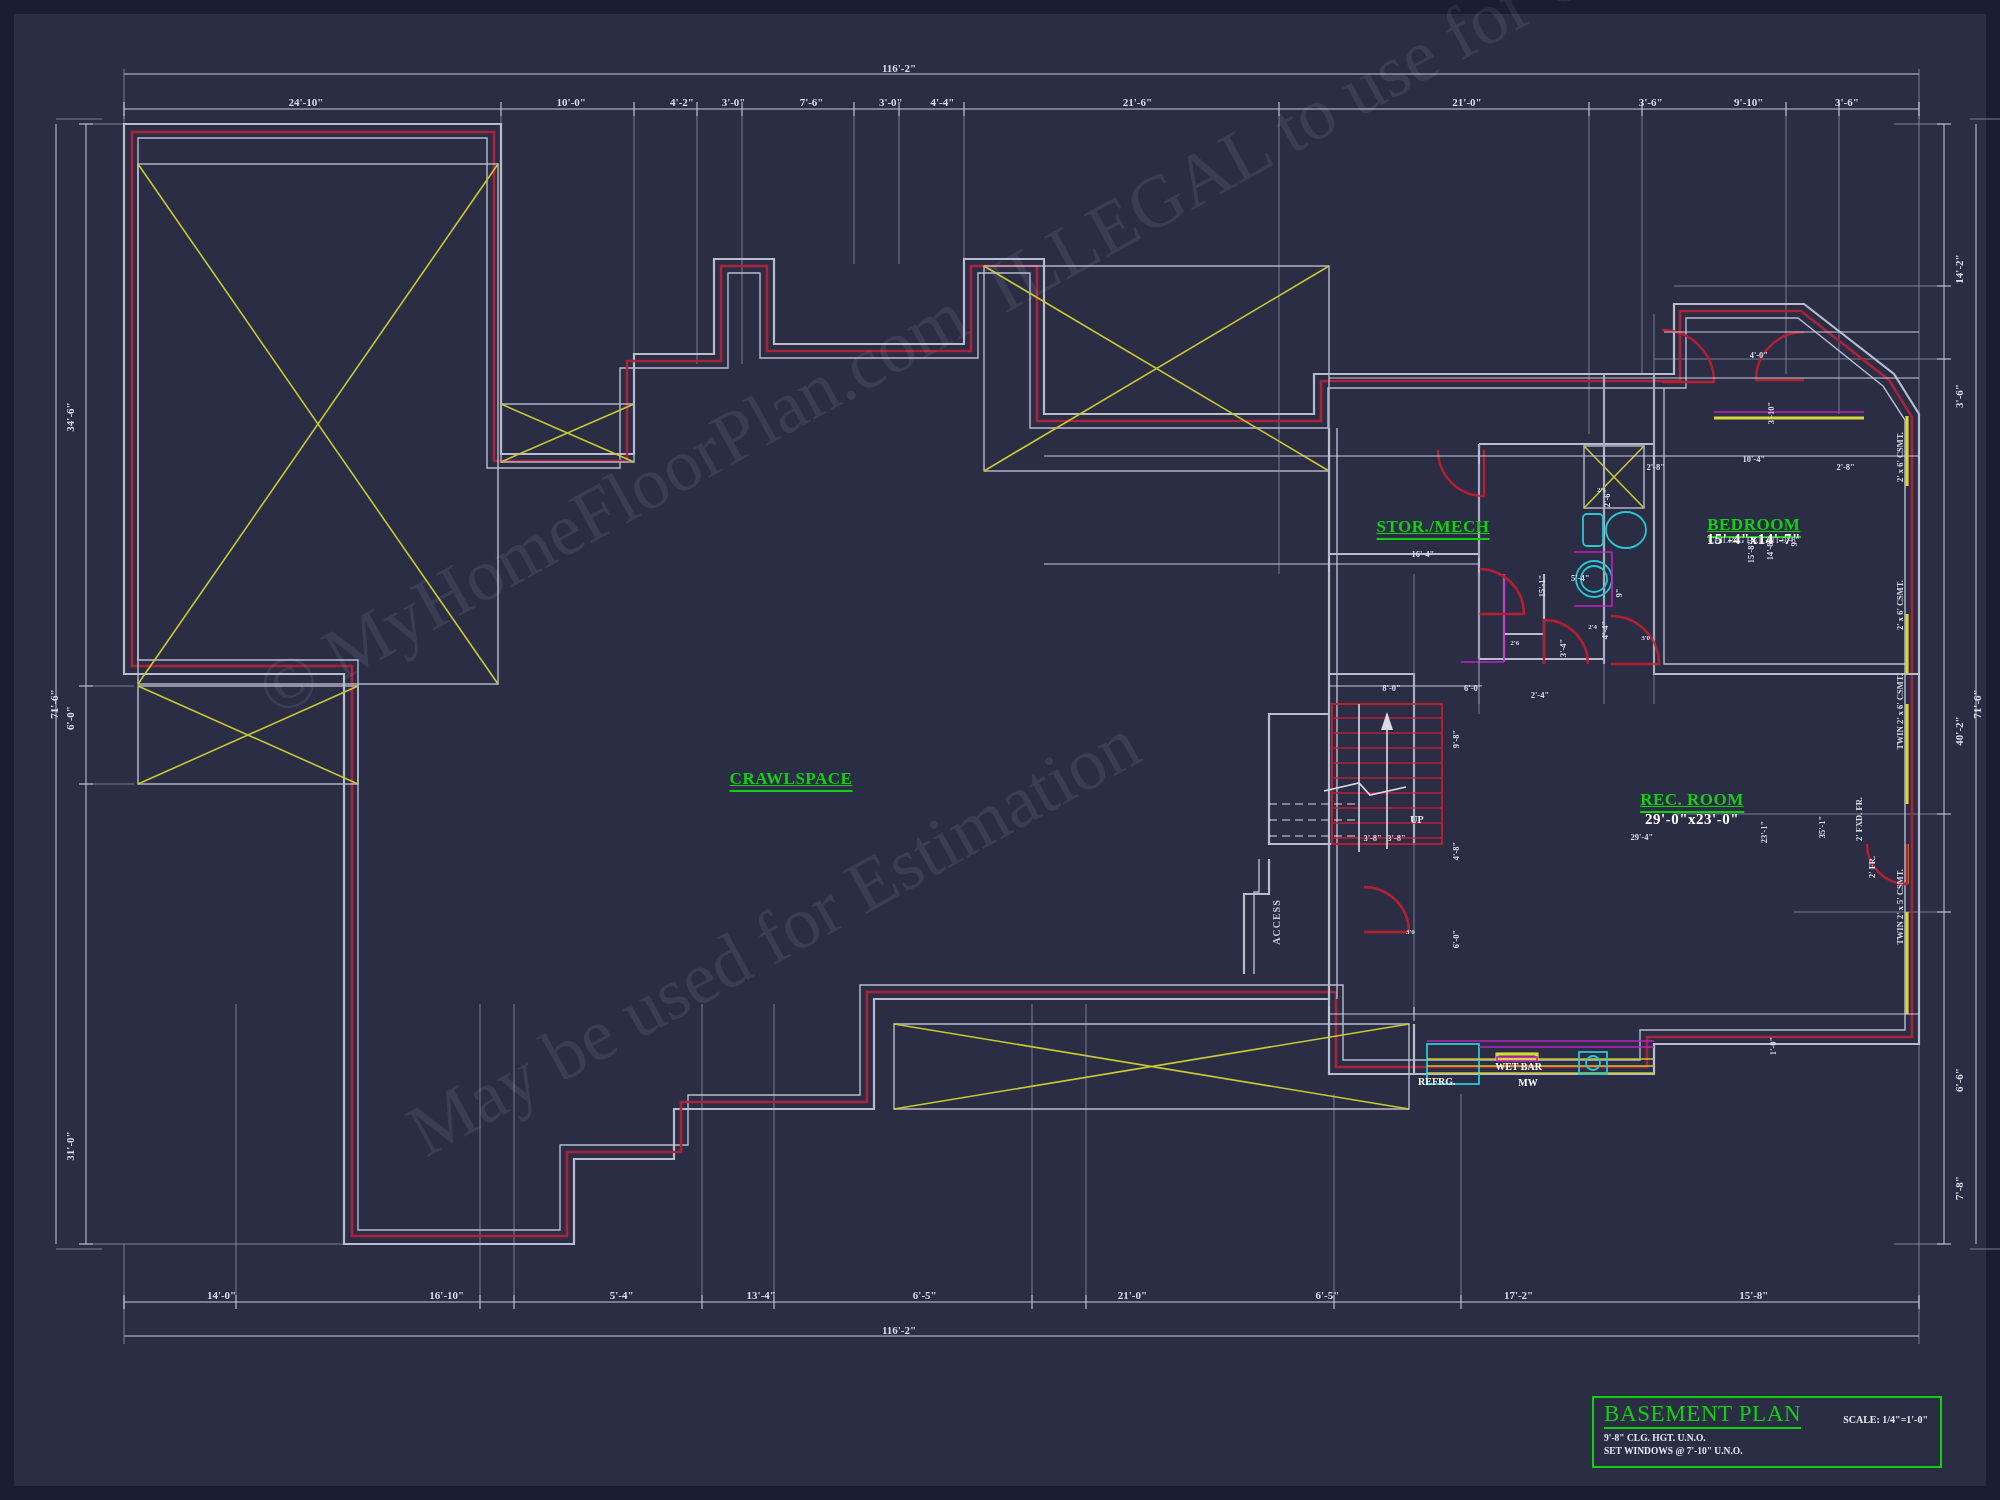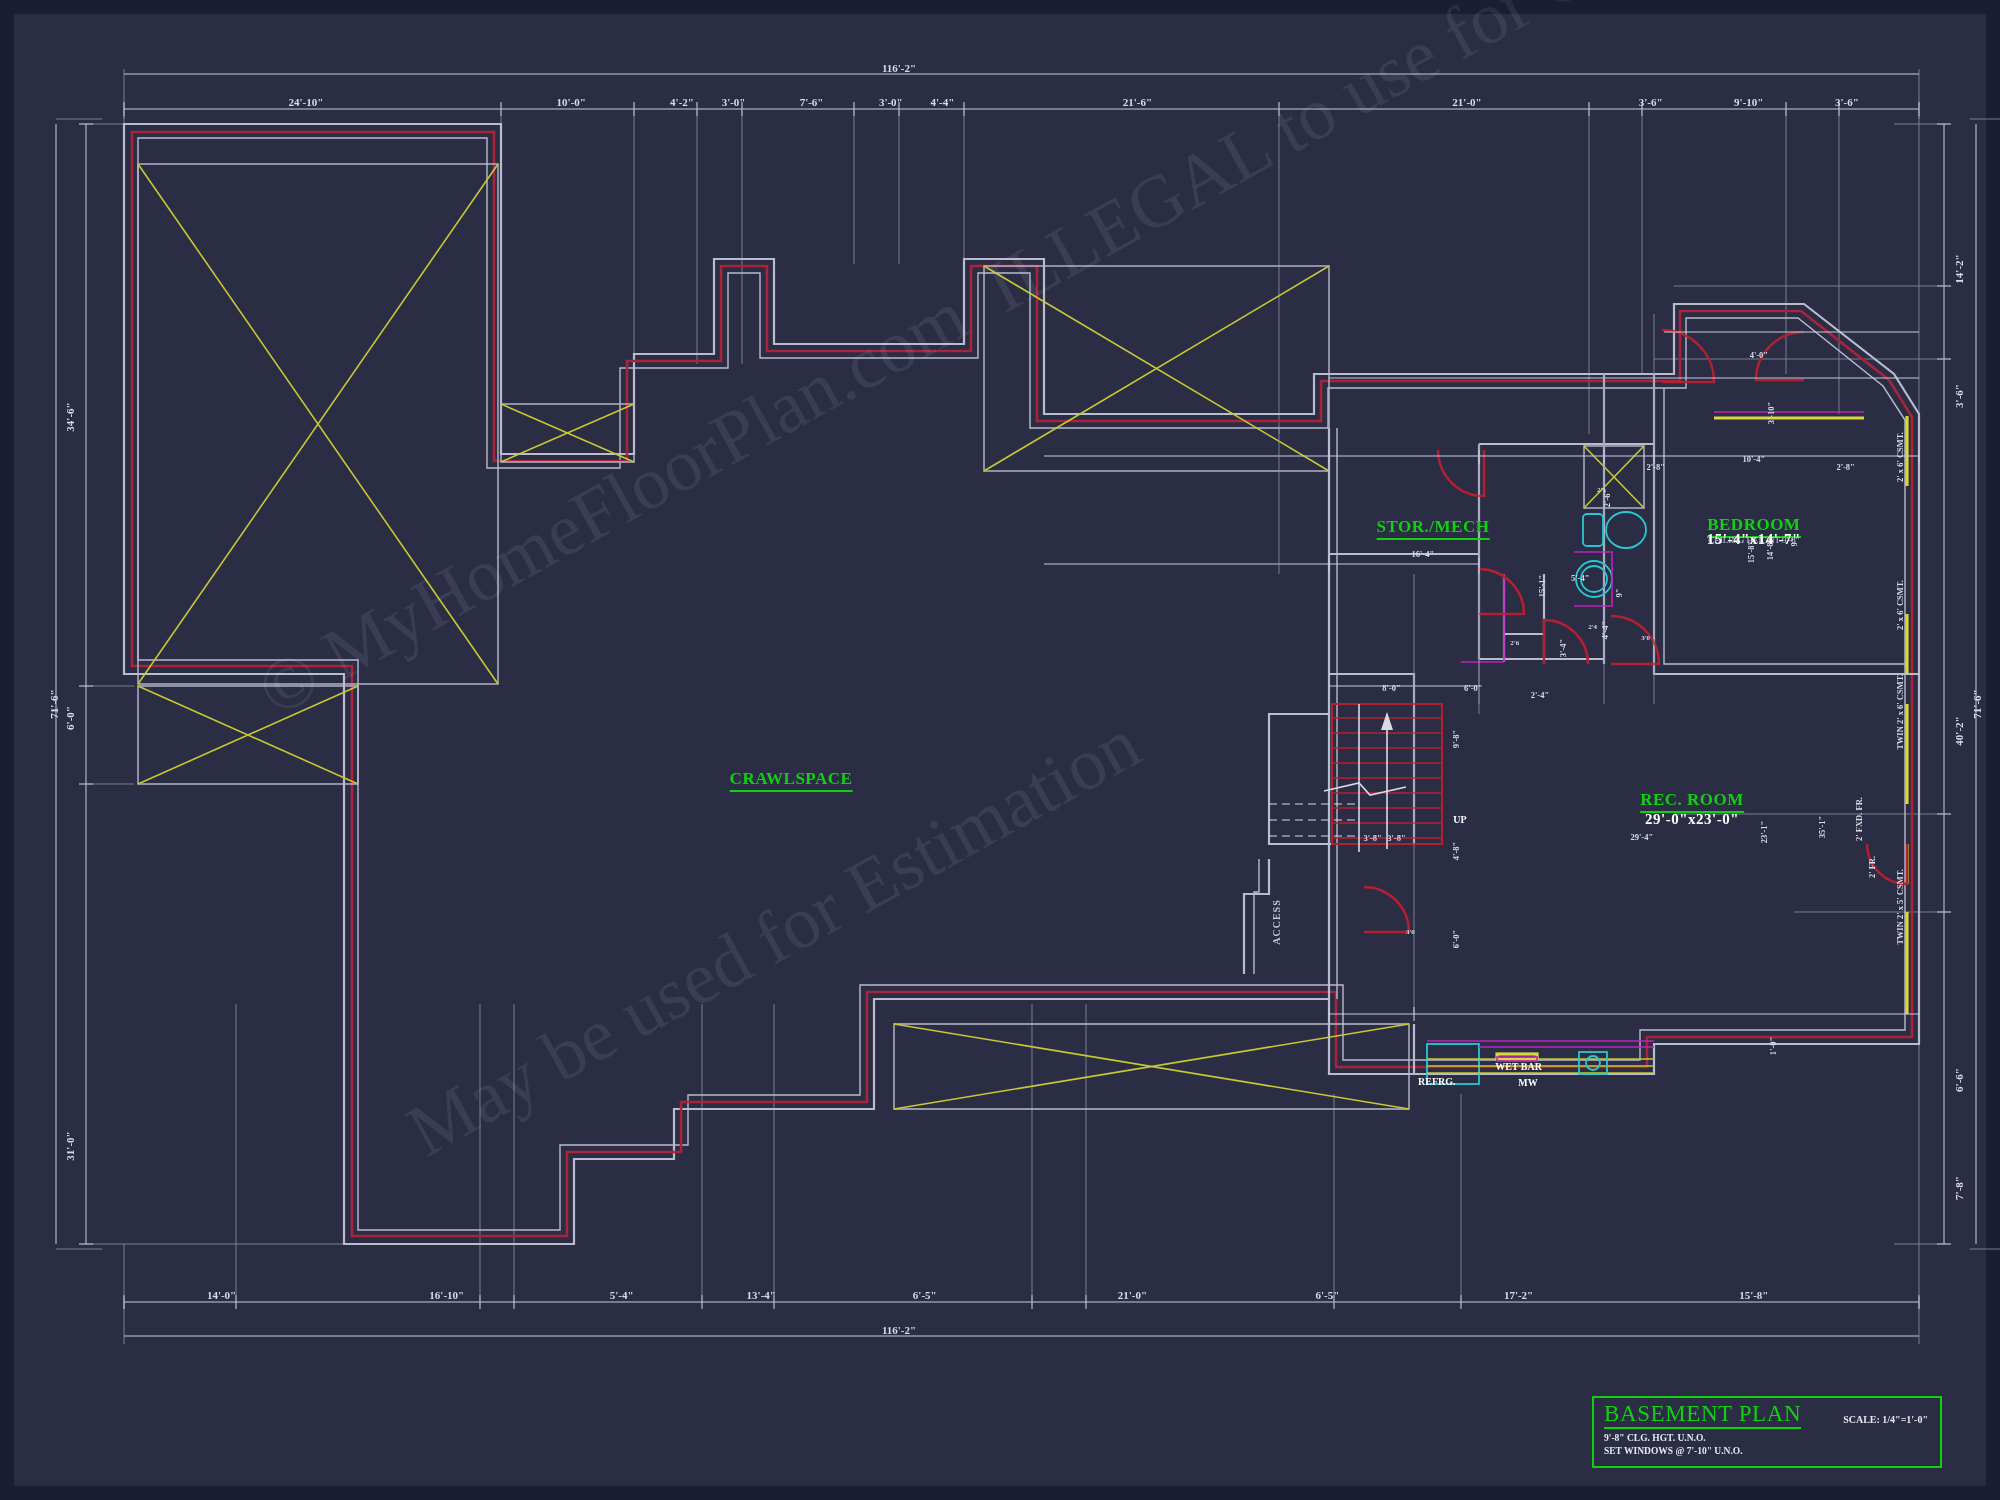--- a/index.html
+++ b/index.html
@@ -16,21 +16,21 @@
     border:14px solid #1b1d33;
   }
   #canvas{position:absolute;left:0;top:0;width:2000px;height:1500px;}
   .lbl{position:absolute;white-space:nowrap;pointer-events:none;}
   
   .room{
     color:#10d010;font-family:"Liberation Serif",serif;
     font-weight:700;letter-spacing:.5px;text-align:center;
     transform:translateX(-50%);
   }
-  .room .nm{display:block;border-bottom:2px solid #10d010;padding-bottom:1px;}
+  .room .nm{display:block;border-bottom:2px solid #10d010;padding-bottom:1px;text-decoration:underline;}
   .room .dim{display:block;color:#ffffff;font-size:15px;font-weight:700;margin-top:-2px;}
   .room .clg{display:block;color:#c9ccdd;font-size:9px;font-weight:400;letter-spacing:0;}
   
   .dimtxt{
     color:#d9dbe8;font-size:11px;font-family:"Liberation Serif",serif;
     transform:translate(-50%,-50%);font-weight:600;
   }
   .dimtxt.v{transform:translate(-50%,-50%) rotate(-90deg);}
   .tiny{font-size:8.5px;}
   .mini{font-size:7px;}
@@ -504,21 +504,21 @@
     </div>
   <div id="g-doors">
       <div class="lbl dimtxt mini" style="left: 1587.6px; top: 475.524px;">2'1</div>
       <div class="lbl dimtxt mini" style="left: 1556.15px; top: 612.646px; padding-left: 45px;">2'4</div>
       <div class="lbl dimtxt mini" style="left: 1631.63px; top: 623.968px;">3'0</div>
       <div class="lbl dimtxt mini" style="left: 1396.38px; top: 918.34px;">3'0</div>
       <div class="lbl dimtxt mini" style="left: 1500.79px; top: 629px;">2'6</div>
     </div>
   <div id="g-annos">
       <div class="lbl access" style="left: 1261.77px; top: 908.276px; transform: translate(-50%, -50%) rotate(-90deg);">ACCESS</div>
-      <div class="lbl appl" style="left: 1446px; top: 805.12px; text-align: right;">UP</div>
+      <div class="lbl appl" style="left: 1403px; top: 805.12px; text-align: right;">UP</div>
       <div class="lbl appl" style="left: 1422.8px; top: 1066.78px;">REFRG.</div>
       <div class="lbl appl" style="left: 1504.57px; top: 1051.69px;">WET BAR</div>
       <div class="lbl appl" style="left: 1497.02px; top: 1068.04px; margin-left: 17px;">MW</div>
     </div>
 
   <div id="titleblock">
     <div class="tb-main">BASEMENT PLAN</div>
     <div class="tb-scale">SCALE: 1/4"=1'-0"</div>
     <div class="tb-note">9'-8" CLG. HGT. U.N.O.</div>
     <div class="tb-note" style="margin-top:0;">SET WINDOWS @ 7'-10" U.N.O.</div>

